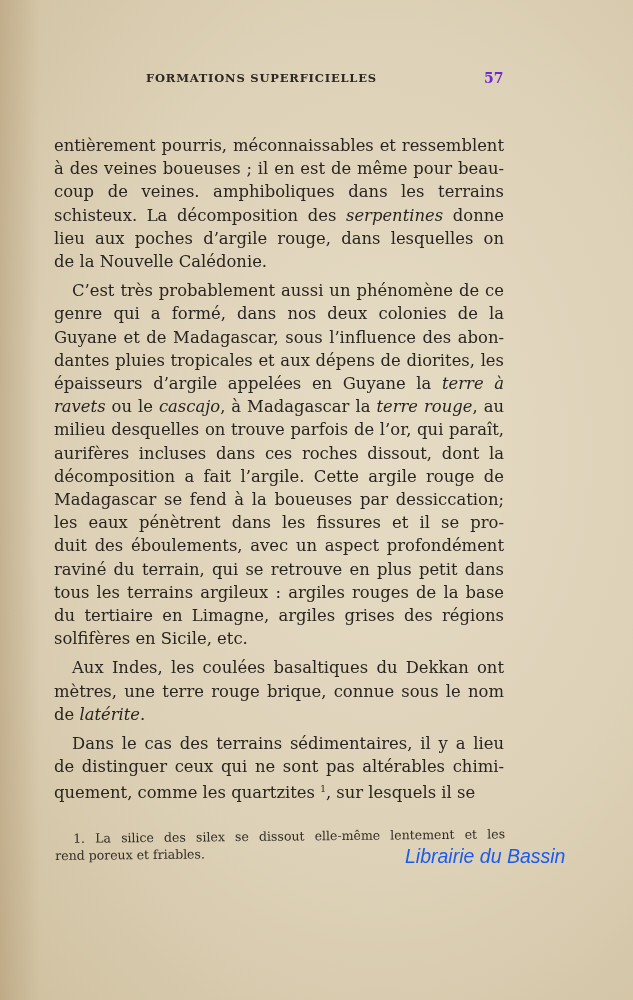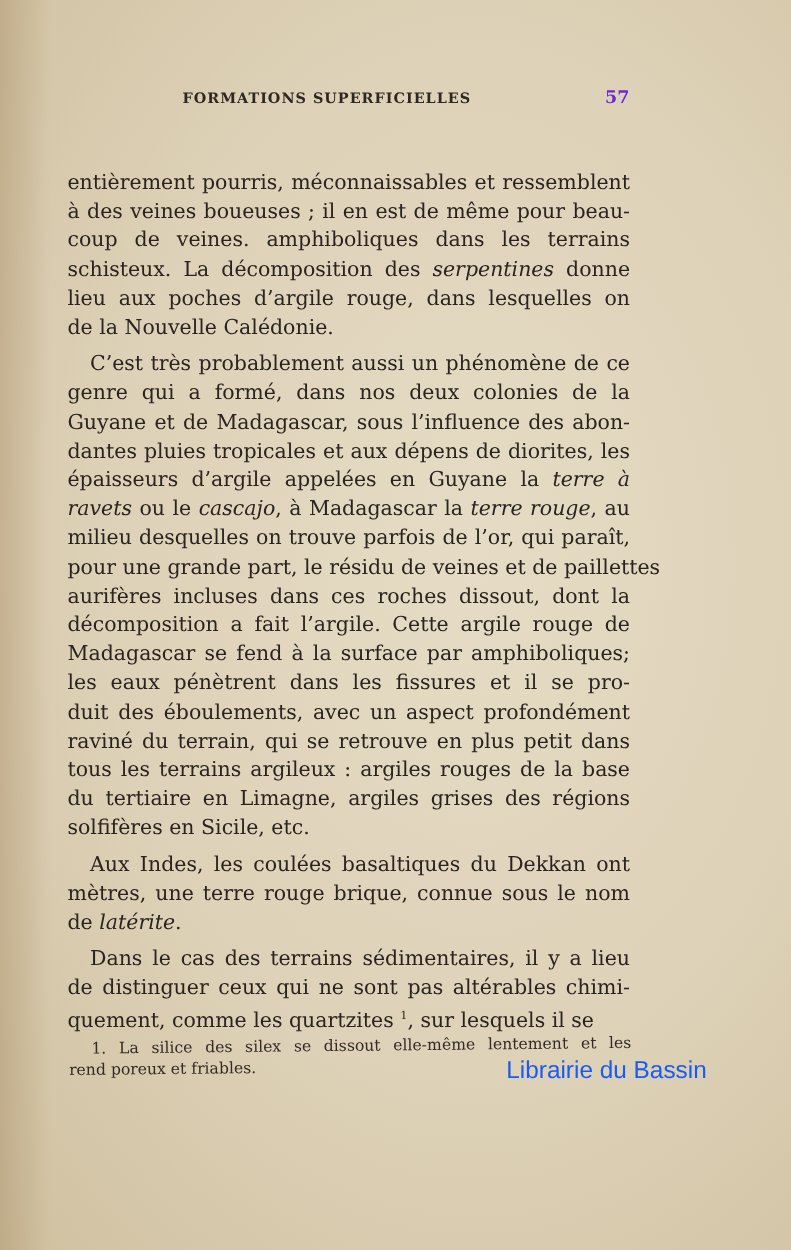--- a/index.html
+++ b/index.html
@@ -38,21 +38,21 @@
   .footnote {
     position: absolute; top: 830px; left: 55px; width: 450px;
     font-size: 12.5px; line-height: 17px; color: #332c26;
     transform: rotate(-0.6deg); transform-origin: left top;
   }
   .footnote .line { text-align-last: justify; }
   .footnote .line.last { text-align-last: left; }
   .watermark {
     position: absolute; top: 845px; left: 405px;
     font-family: "Liberation Sans", sans-serif;
-    font-size: 19.5px; color: #1a5bf0;
+    font-size: 19.5px; color: #1a5bf0; font-style: italic;
   }
   sup { font-size: 9px; }
 </style>
 </head>
 <body>
 
 <div class="page-shadow-left"></div>
 
 <div class="running-head">FORMATIONS SUPERFICIELLES</div>
 <div class="page-number">57</div>
@@ -67,24 +67,23 @@
       <span class="line last">de la Nouvelle Calédonie.</span>
     </div>
     <div class="para-gap">
       <span class="line indent">C’est très probablement aussi un phénomène de ce</span>
       <span class="line">genre qui a formé, dans nos deux colonies de la</span>
       <span class="line">Guyane et de Madagascar, sous l’influence des abon-</span>
       <span class="line">dantes pluies tropicales et aux dépens de diorites, les</span>
       <span class="line">épaisseurs d’argile appelées en Guyane la <span class="it">terre à</span></span>
       <span class="line"><span class="it">ravets</span> ou le <span class="it">cascajo</span>, à Madagascar la <span class="it">terre rouge</span>, au</span>
       <span class="line">milieu desquelles on trouve parfois de l’or, qui paraît,</span>
-      <span class="line">pour une grande part, le résidu de veines et de paillettes</span>
       <span class="line">aurifères incluses dans ces roches dissout, dont la</span>
       <span class="line">décomposition a fait l’argile. Cette argile rouge de</span>
-      <span class="line">Madagascar se fend à la surface par amphiboliques;</span>
+      <span class="line">Madagascar se fend à la boueuses par dessiccation;</span>
       <span class="line">les eaux pénètrent dans les fissures et il se pro-</span>
       <span class="line">duit des éboulements, avec un aspect profondément</span>
       <span class="line">raviné du terrain, qui se retrouve en plus petit dans</span>
       <span class="line">tous les terrains argileux : argiles rouges de la base</span>
       <span class="line">du tertiaire en Limagne, argiles grises des régions</span>
       <span class="line last">solfifères en Sicile, etc.</span>
     </div>
     <div class="para-gap">
       <span class="line indent">Aux Indes, les coulées basaltiques du Dekkan ont</span>
       <span class="line">mètres, une terre rouge brique, connue sous le nom</span>

